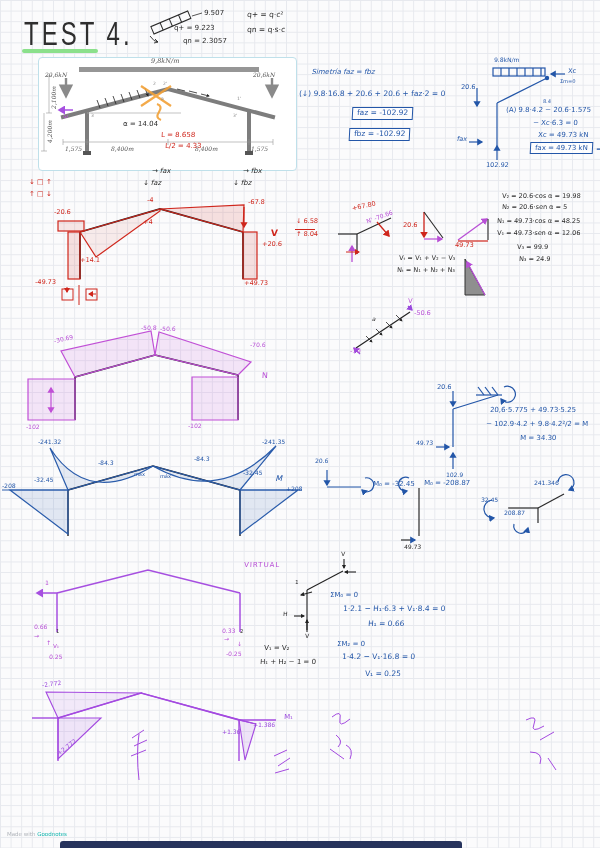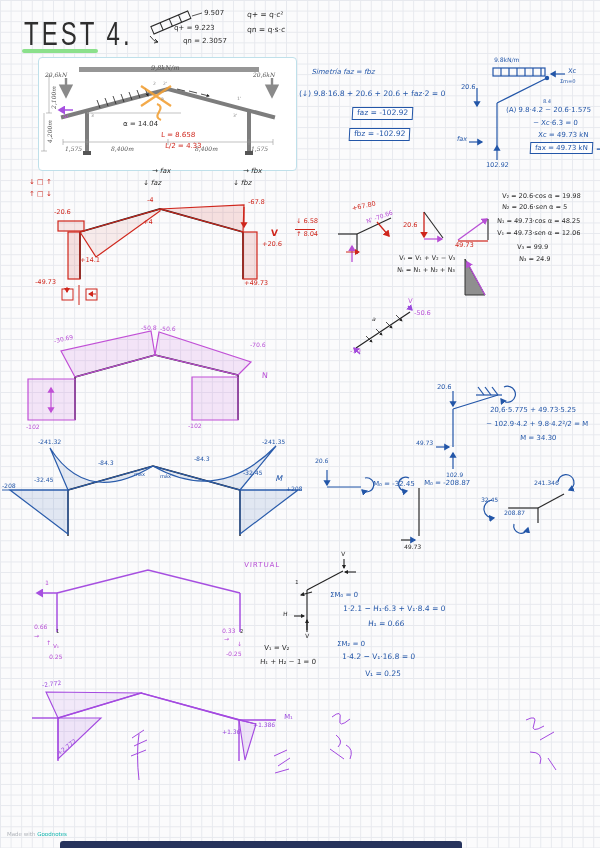--- a/index.html
+++ b/index.html
@@ -112,21 +112,21 @@
 
       <g stroke="#f2a137" stroke-width="2.2" fill="none" opacity="0.9">
         <line x1="102" y1="28" x2="132" y2="48"></line>
         <line x1="132" y1="28" x2="102" y2="48"></line>
         <path d="M118,46 q6,2 2,8 q-4,6 2,8"></path>
       </g>
 
       <line x1="34" y1="52" x2="20" y2="52" stroke="#a64fe0" stroke-width="1.5" marker-end="url(#ah-p)"></line>
     </svg>
 
-    <div class="t s65 gry ser" style="left:112px;top:7px">9,8kN/m</div>
+    <div class="t s65 gry ser" style="left:112px;top:0">9,8kN/m</div>
     <div class="t s6 gry ser" style="left:6px;top:14px">20,6kN</div>
     <div class="t s6 gry ser" style="left:214px;top:14px">20,6kN</div>
     <div class="t s6 gry ser" style="left:4px;top:36px;transform:rotate(-90deg)">2,100m</div>
     <div class="t s6 gry ser" style="left:0px;top:70px;transform:rotate(-90deg)">4,200m</div>
     <div class="t s6 gry ser" style="left:26px;top:88px">1,575</div>
     <div class="t s6 gry ser" style="left:72px;top:88px">8,400m</div>
     <div class="t s6 gry ser" style="left:156px;top:88px">8,400m</div>
     <div class="t s6 gry ser" style="left:212px;top:88px">1,575</div>
     <div class="t s7 blk hand" style="left:84px;top:62px">α = 14.04</div>
     <div class="t s7 red hand" style="left:122px;top:73px">L = 8.658</div>

